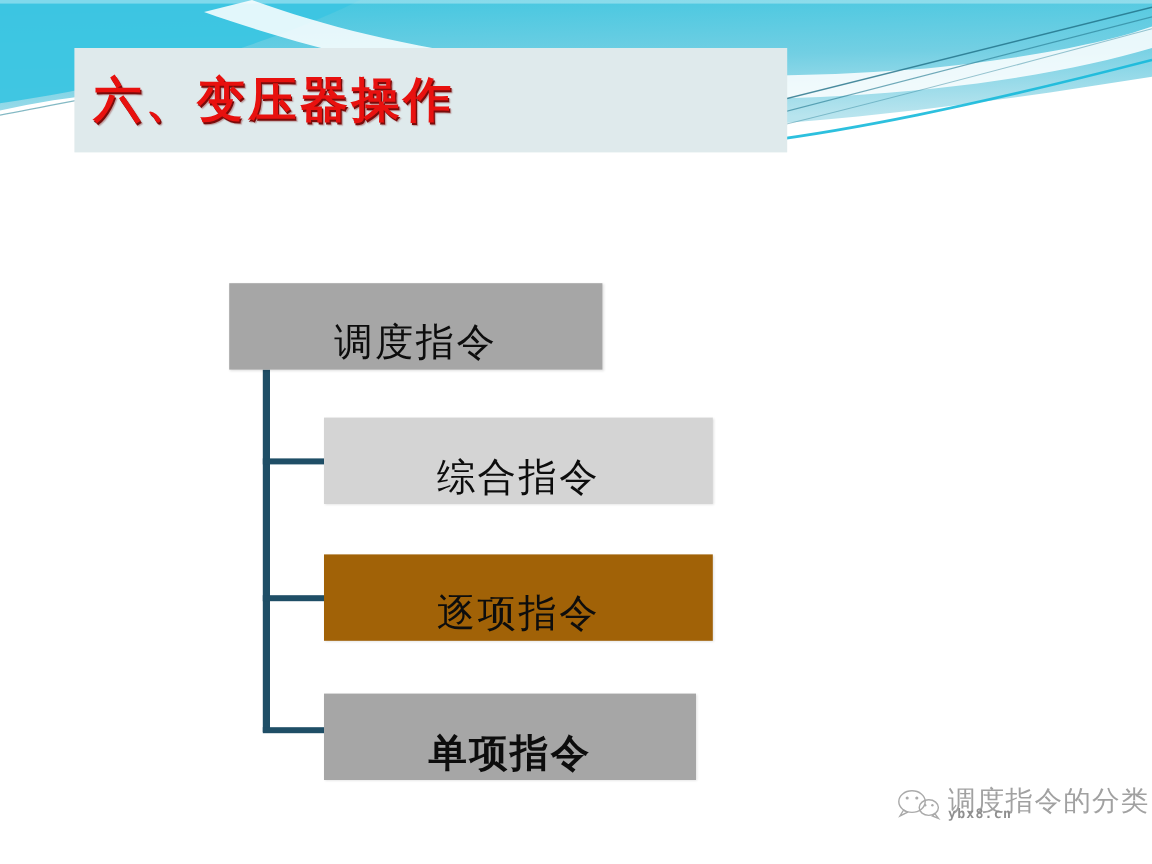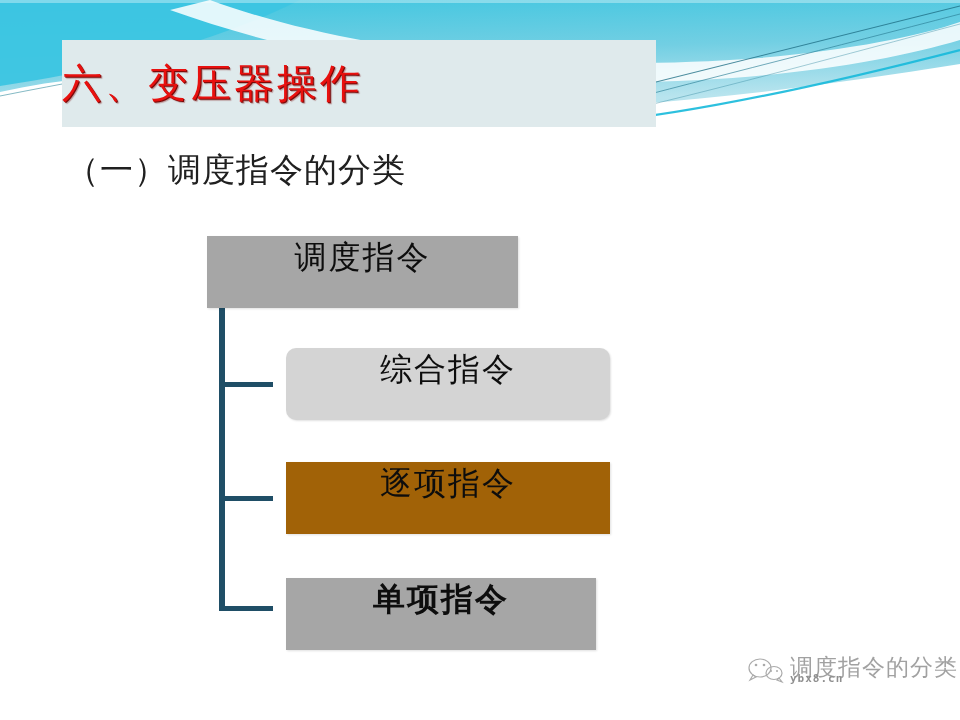--- a/index.html
+++ b/index.html
@@ -35,24 +35,24 @@
     position: absolute;
     left: 62px;
     top: 40px;
     width: 594px;
     height: 87px;
     background: #dfeaec;
     display: flex;
     align-items: center;
   }
   #title-text {
-    margin-left: 0;
+    margin-left: 16px;
     font-family: "DejaVu Sans", "Liberation Sans", sans-serif;
     font-size: 40px;
-    font-weight: normal;
+    font-weight: bold;
     color: #e8110f;
     letter-spacing: 3px;
     text-shadow: 1px 1px 0 #7a0b0a, 2px 2px 1px rgba(120,10,10,0.35);
     white-space: nowrap;
   }
 
   
   #subtitle {
     position: absolute;
     left: 66px;
@@ -68,29 +68,28 @@
   #diagram {
     position: absolute;
     left: 0;
     top: 0;
     width: 960px;
     height: 720px;
   }
   .node {
     position: absolute;
     display: flex;
-    align-items: flex-start;
+    align-items: flex-end;
     justify-content: center;
     color: #0d0d0d;
     font-size: 32px;
     letter-spacing: 2px;
     white-space: nowrap;
     font-family: "DejaVu Sans", "Liberation Sans", sans-serif;
     box-shadow: 1px 1px 2px rgba(0,0,0,0.12);
-    margin-left: 16px;
   }
   #node-root {
     left: 191px;
     top: 236px;
     width: 311px;
     height: 72px;
     background: #a6a6a6;
   }
   #node-child-0 {
     left: 270px;
@@ -206,34 +205,33 @@
       <path d="M0,96 C60,84 130,72 200,56" stroke="#1f7f93" stroke-width="1" fill="none" opacity="0.55"></path>
 
       <rect x="0" y="0" width="960" height="3" fill="#ffffff" opacity="0.35"></rect>
     </svg>
   </div>
 
   <div id="title-bar" style="background: rgb(223, 234, 236);">
     <div id="title-text" style="color: rgb(232, 17, 15);">六、变压器操作</div>
   </div>
 
-  <div id="subtitle" style="color: rgb(32, 32, 32);">（一）调度指令的分类</div>
 
   <div id="diagram">
 
     <div class="conn" id="conn-trunk" style="background: rgb(31, 78, 102);"></div>
     <div class="conn conn-branch" id="conn-branch-0" style="background: rgb(31, 78, 102);"></div>
     <div class="conn conn-branch" id="conn-branch-1" style="background: rgb(31, 78, 102);"></div>
     <div class="conn conn-branch" id="conn-branch-2" style="background: rgb(31, 78, 102);"></div>
 
     <div class="node" id="node-root" style="background: rgb(166, 166, 166);">
       <span>调度指令</span>
     </div>
 
-    <div class="node" id="node-child-0" style="background: rgb(212, 212, 212); border-radius: 10px;">
+    <div class="node" id="node-child-0" style="background: rgb(212, 212, 212);">
       <span>综合指令</span>
     </div>
 
     <div class="node" id="node-child-1" style="background: #a16207;">
       <span>逐项指令</span>
     </div>
 
     <div class="node" id="node-child-2" style="background: rgb(166, 166, 166);">
       <span>单项指令</span>
     </div>

